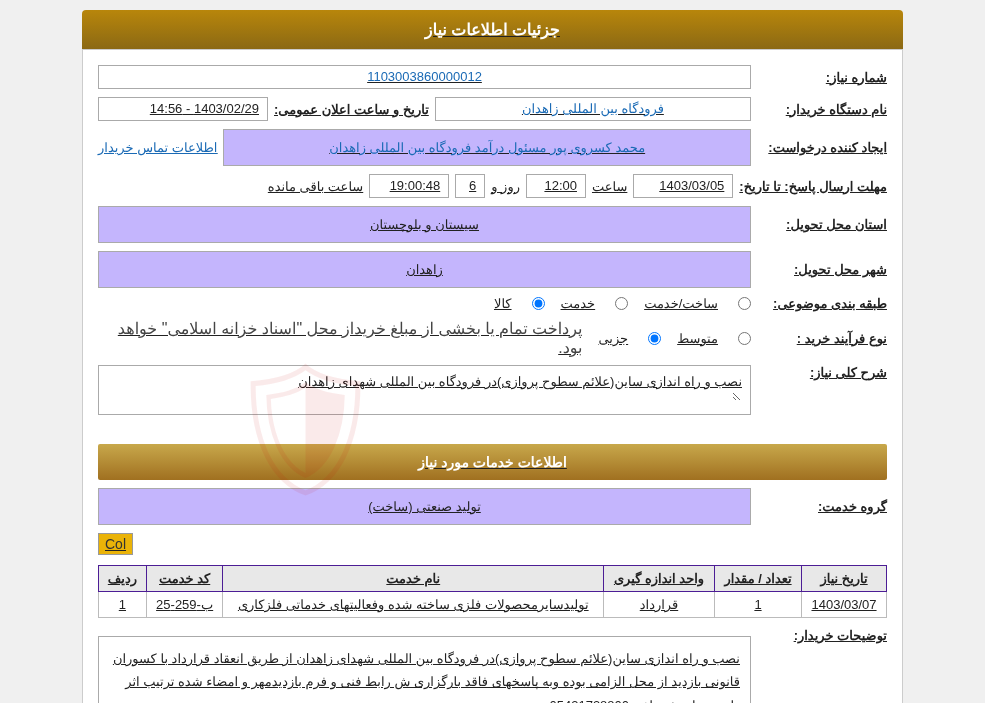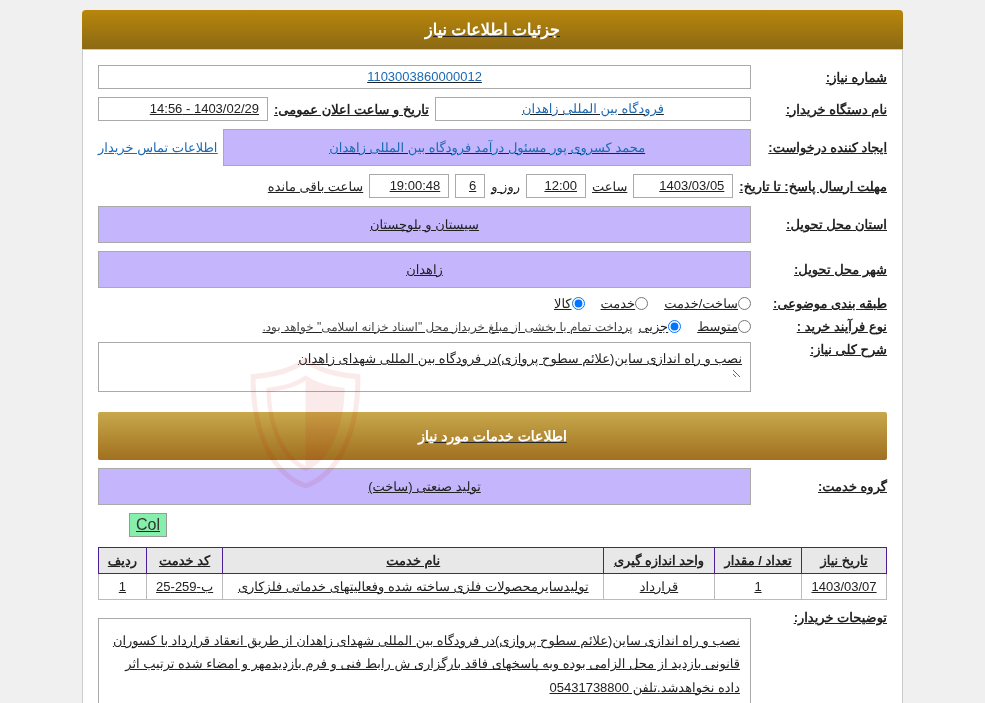--- a/index.html
+++ b/index.html
@@ -75,30 +75,30 @@
       text-align: right;
     }
     .radio-group {
       display: flex;
       gap: 16px;
       align-items: center;
     }
     .radio-item {
       display: flex;
       align-items: center;
-      gap: 0;
+      gap: 20px;
     }
     .section-header {
       background: linear-gradient(to bottom, #c8a84b, #a07020);
       color: white;
       text-align: center;
       font-size: 14px;
       font-weight: bold;
-      padding: 16px 15px;
-      margin: 20px 0 8px 0;
+      padding: 10px 15px;
+      margin: 29px 0 8px 0;
       border-radius: 2px;
     }
     .description-box {
       border: 1px solid #aaa;
       background: white;
       padding: 8px;
       min-height: 50px;
       text-align: right;
       flex: 1;
     }
@@ -153,26 +153,25 @@
       color: #c00;
       pointer-events: none;
     }
     .group-label-row {
       display: flex;
       align-items: flex-start;
       margin-bottom: 8px;
       gap: 6px;
     }
     .col-badge {
-      background: #86efac;
+      background: #eab308;
       border: 1px solid #999;
       padding: 2px 6px;
-      font-size: 16px;
+      font-size: 14px;
       color: #333;
-      margin-left: 31px;
     }
     .inner-panel {
       position: relative;
     }
   </style>
 </head>
 <body>
 
 <div class="page-container">
   <div class="header-bar">
@@ -245,21 +244,21 @@
       <div class="radio-group">
         <div class="radio-item">
           <input type="radio" name="frayand" style="">
           <span>متوسط</span>
         </div>
         <div class="radio-item">
           <input type="radio" name="frayand" checked="" style="">
           <span>جزیی</span>
         </div>
       </div>
-      <span style="color:#444; font-size:12px; ">پرداخت تمام یا بخشی از مبلغ خریداز محل "اسناد خزانه اسلامی" خواهد بود.</span>
+      <span style="color:#444; font-size:16px; margin-right:10px;">پرداخت تمام یا بخشی از مبلغ خریداز محل "اسناد خزانه اسلامی" خواهد بود.</span>
     </div>
 
     <div class="group-label-row">
       <span class="label-cell">شرح کلی نیاز:</span>
       <div class="description-box">
         <span>نصب و راه اندازی ساین(علائم سطوح پروازی)در فرودگاه بین المللی شهدای زاهدان</span>
         <br>
         <textarea style="width: 10px; height: 10px; border: none; resize: both; background: transparent;"></textarea>
       </div>
     </div>

